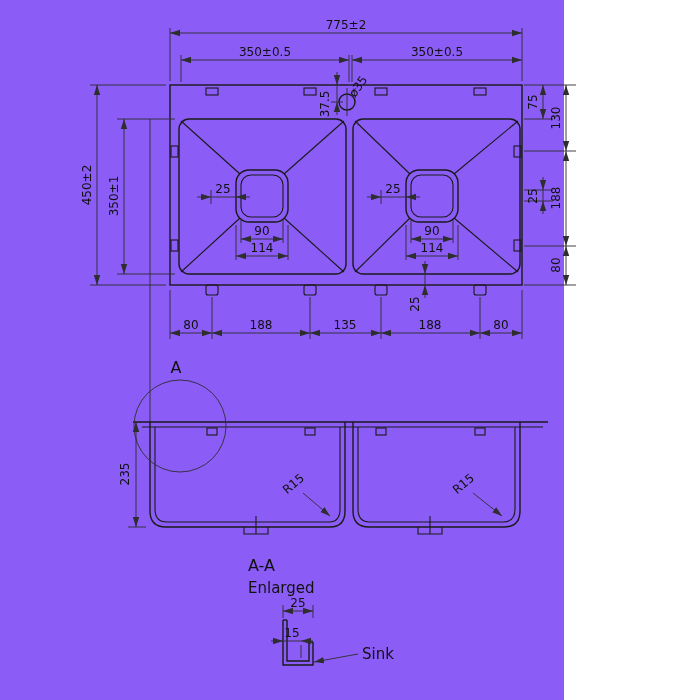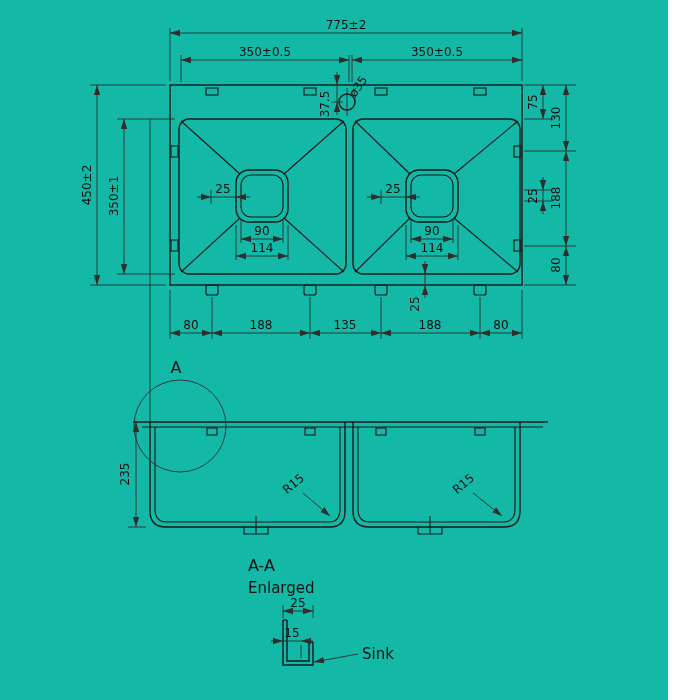--- a/index.html
+++ b/index.html
@@ -1,16 +1,16 @@
 <!DOCTYPE html>
 <html><head>
 <meta charset="utf-8">
 <style>
   html,body{margin:0;padding:0;background:#fff;}
-  .page{width:668px;height:700px;background:#14b8a6;position:relative;font-family:"DejaVu Sans",sans-serif;}
+  .page{width:564px;height:700px;background:#8b5cf6;position:relative;font-family:"DejaVu Sans",sans-serif;}
   svg{display:block;}
   
   .o{stroke:#1a1a1a;stroke-width:1.4;fill:none;}
   .t{stroke:#1a1a1a;stroke-width:1.1;fill:none;}
   .d{stroke:#2e2e2e;stroke-width:0.9;fill:none;}
   .dim{stroke:#2e2e2e;stroke-width:0.9;fill:none;marker-start:url(#arr);marker-end:url(#arr);}
   .ae{stroke:#2e2e2e;stroke-width:0.9;fill:none;marker-end:url(#arr);}
   text{fill:#111;font-family:"DejaVu Sans",sans-serif;font-size:12px;}
   .tm{text-anchor:middle;}
   .ts{text-anchor:start;}

